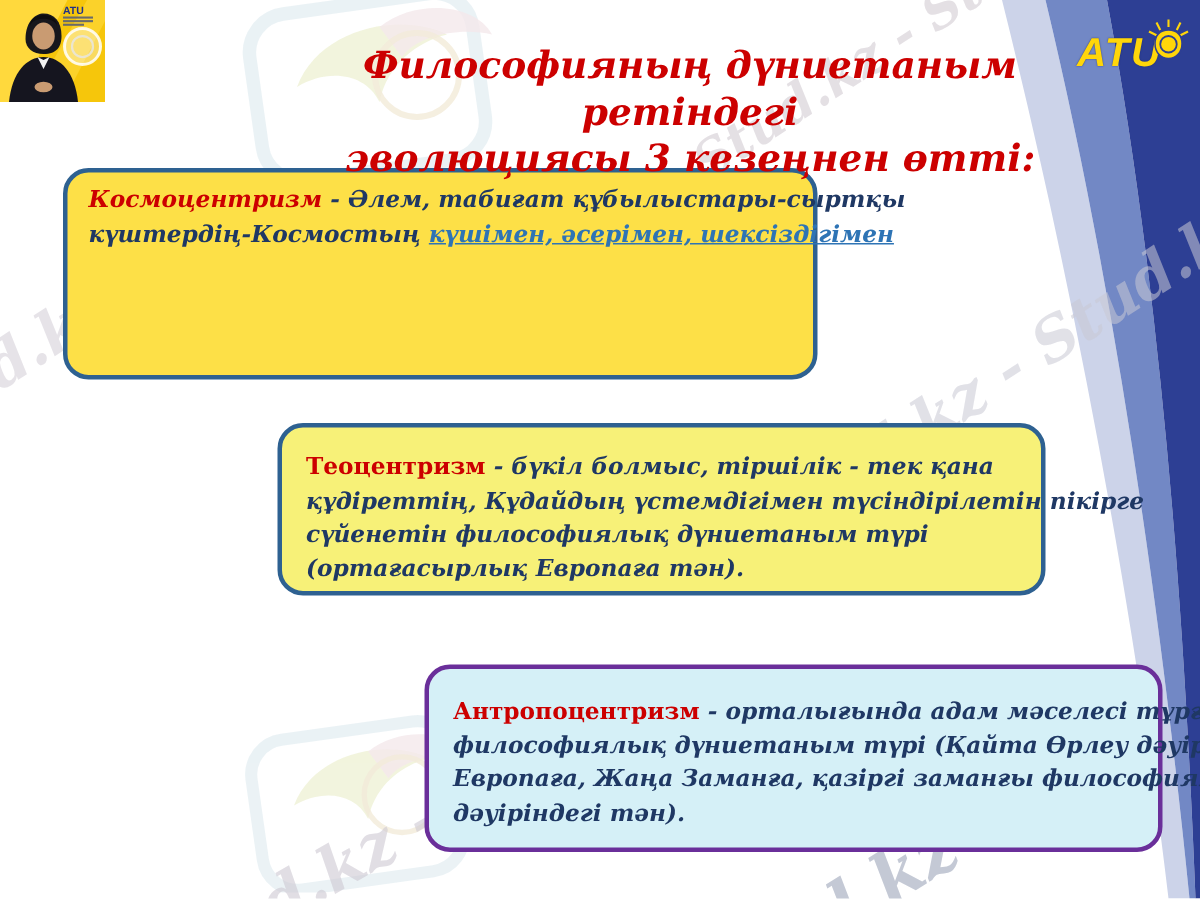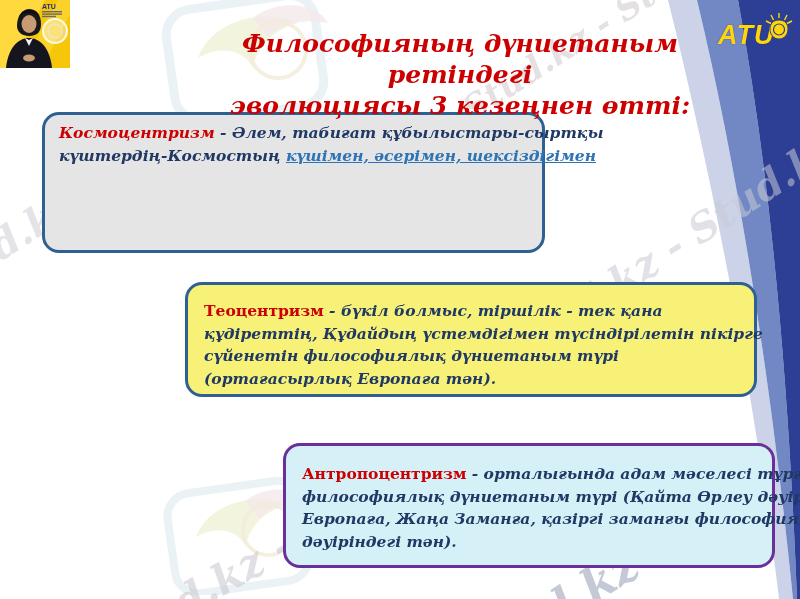--- a/index.html
+++ b/index.html
@@ -23,22 +23,22 @@
   #atu-logo{position:absolute;left:718px;top:12px;z-index:5;width:76px;height:46px;}
   #atu-logo .atu-text{position:absolute;left:0;top:8px;font-family:"Liberation Sans",sans-serif;
        font-weight:bold;font-style:italic;font-size:27px;color:#ffd60a;letter-spacing:1px;
        text-shadow:0 0 1px #1a2a6e;}
 
   
   .concept-box{position:absolute;z-index:3;border-radius:17px;box-sizing:border-box;
                font-weight:bold;font-style:italic;font-size:15.5px;line-height:22.5px;}
   .concept-box .line{white-space:nowrap;}
   #box-cosmocentrism{left:42px;top:112px;width:503px;height:141px;
-        background:#e5e5e5;border:3px solid #2e6191;padding:7px 14px;}
-  #box-theocentrism{left:185px;top:282px;width:572px;height:115px;
+        background:#fde047;border:3px solid #2e6191;padding:7px 14px;}
+  #box-theocentrism{left:185px;top:282px;width:512px;height:115px;
         background:#f7f178;border:3px solid #2e6191;padding:15px 16px;}
   #box-anthropocentrism{left:283px;top:443px;width:492px;height:125px;
         background:#d5f0f7;border:3px solid #6a2f9a;padding:17px 16px;}
 
   .seg-body{color:#1f3864;}
   .seg-accent{color:#2e74b5;text-decoration:underline;}
   .seg-keyword{color:#cc0000;}
   .seg-keyword-upright{color:#cc0000;font-style:normal;}
 </style>
 </head>

